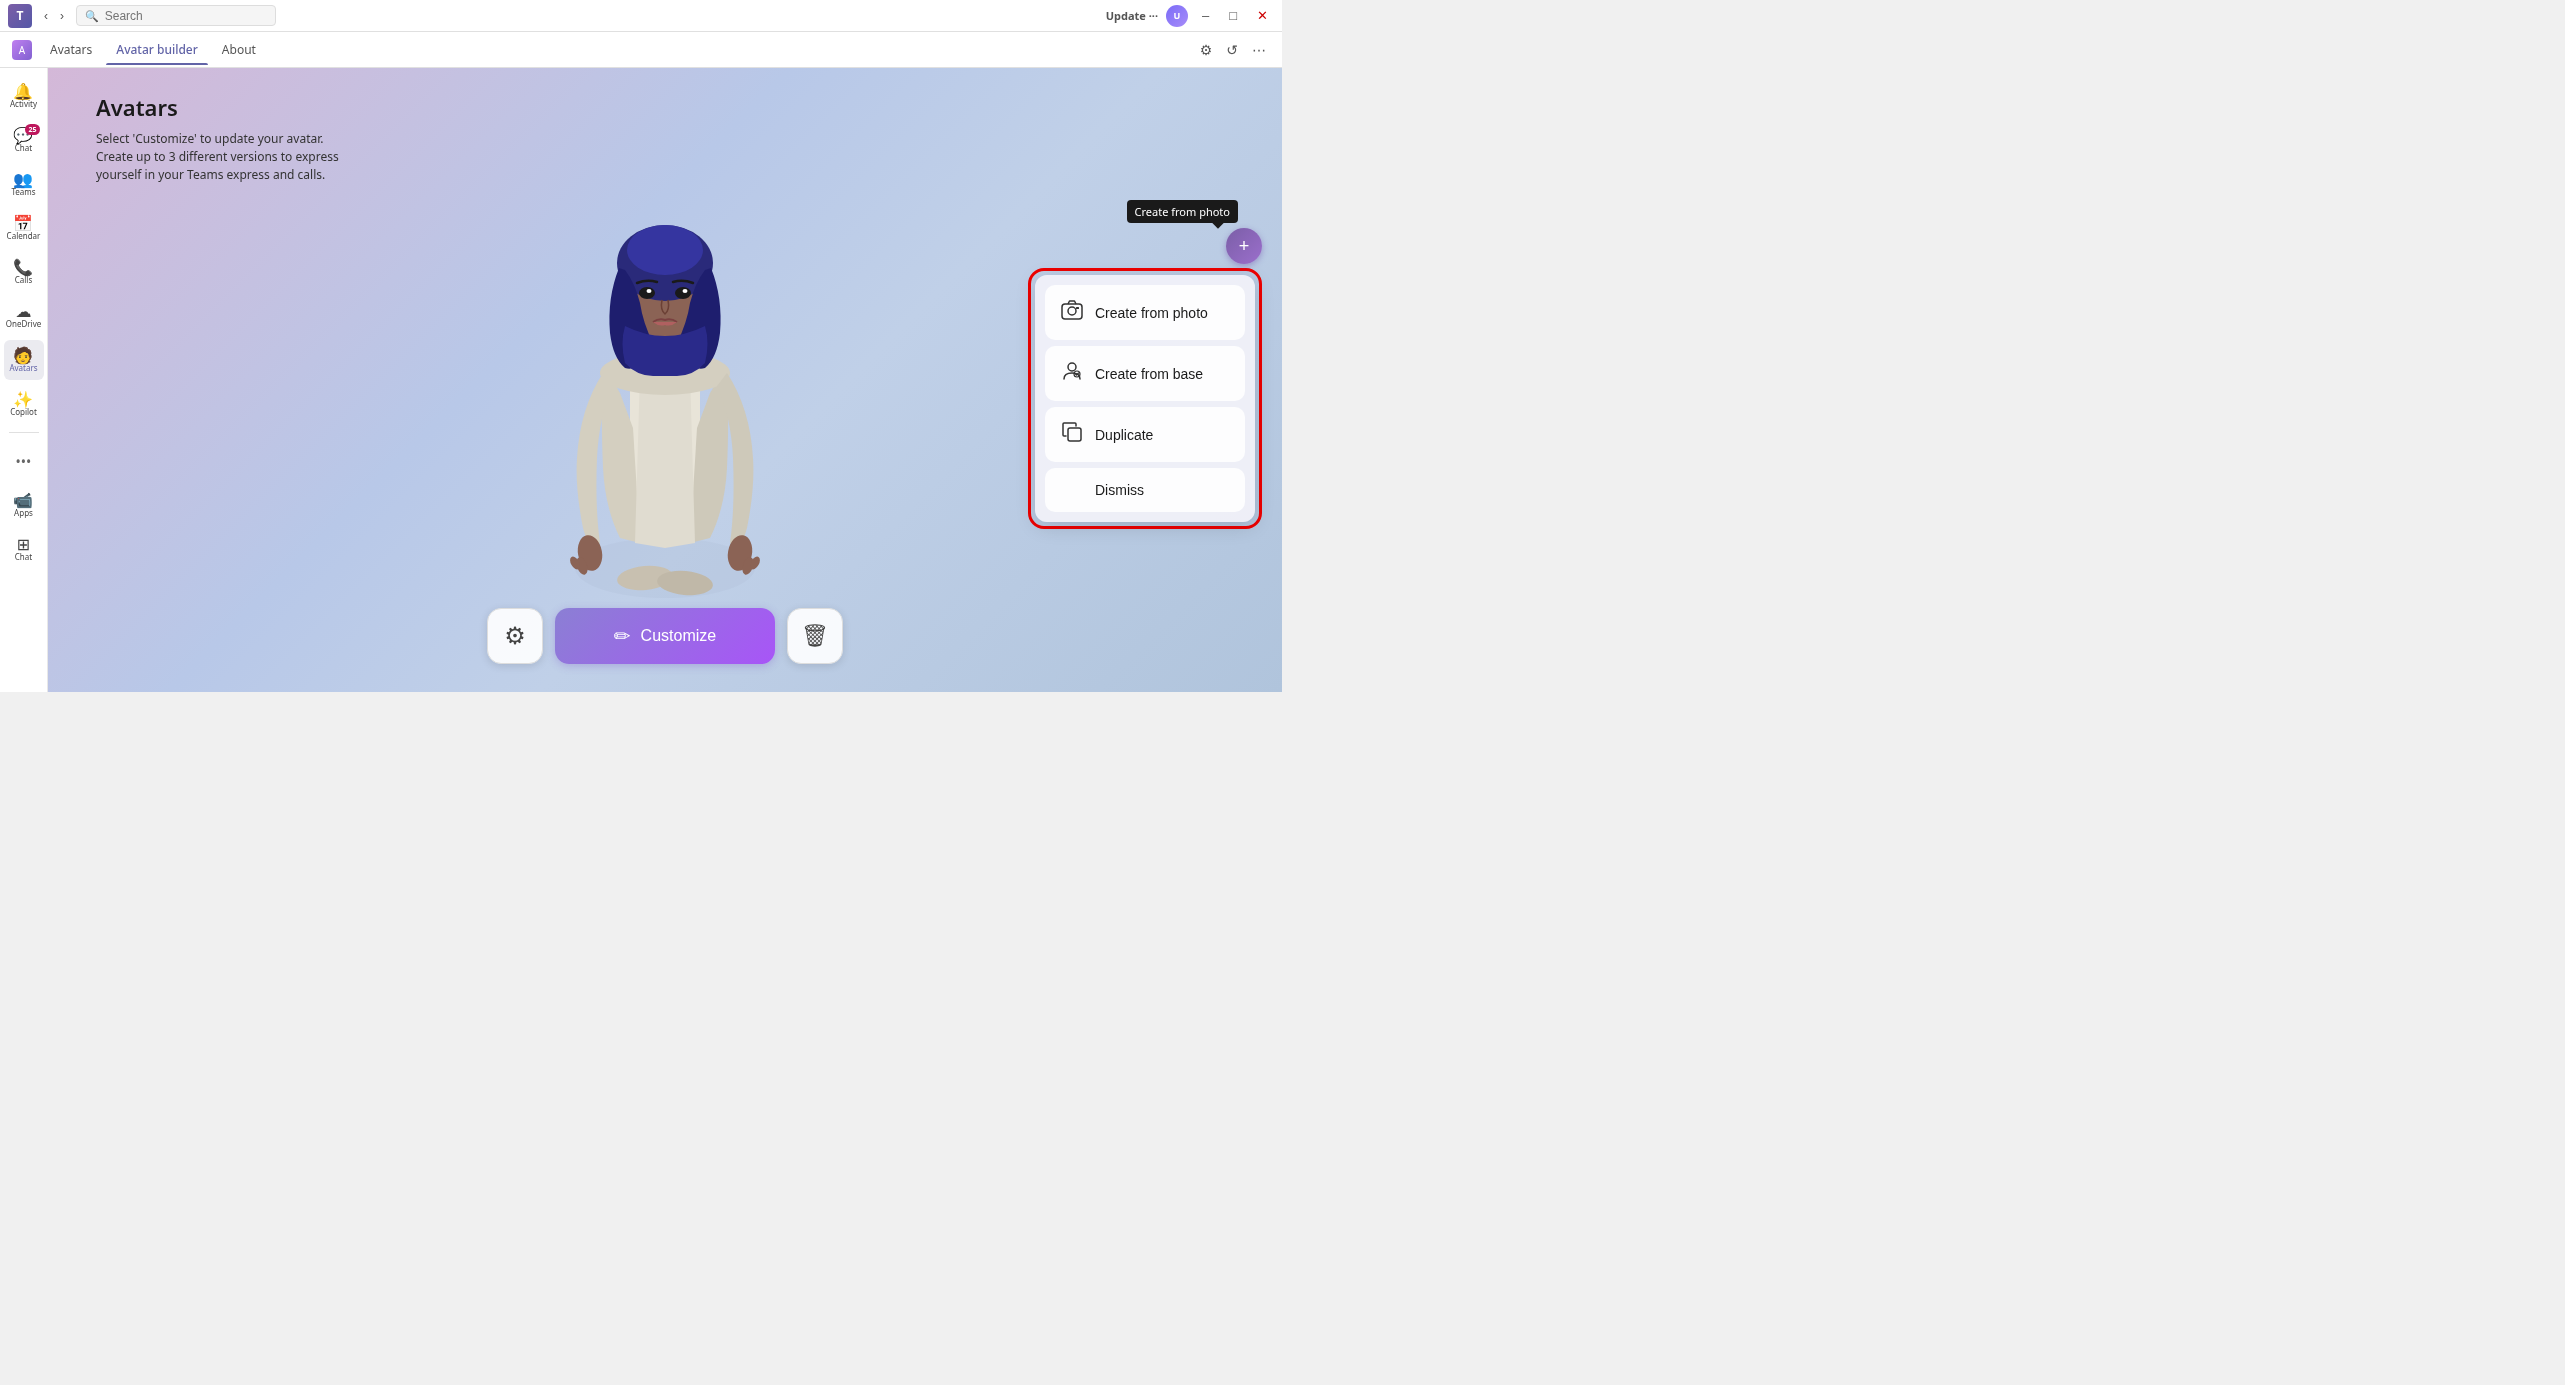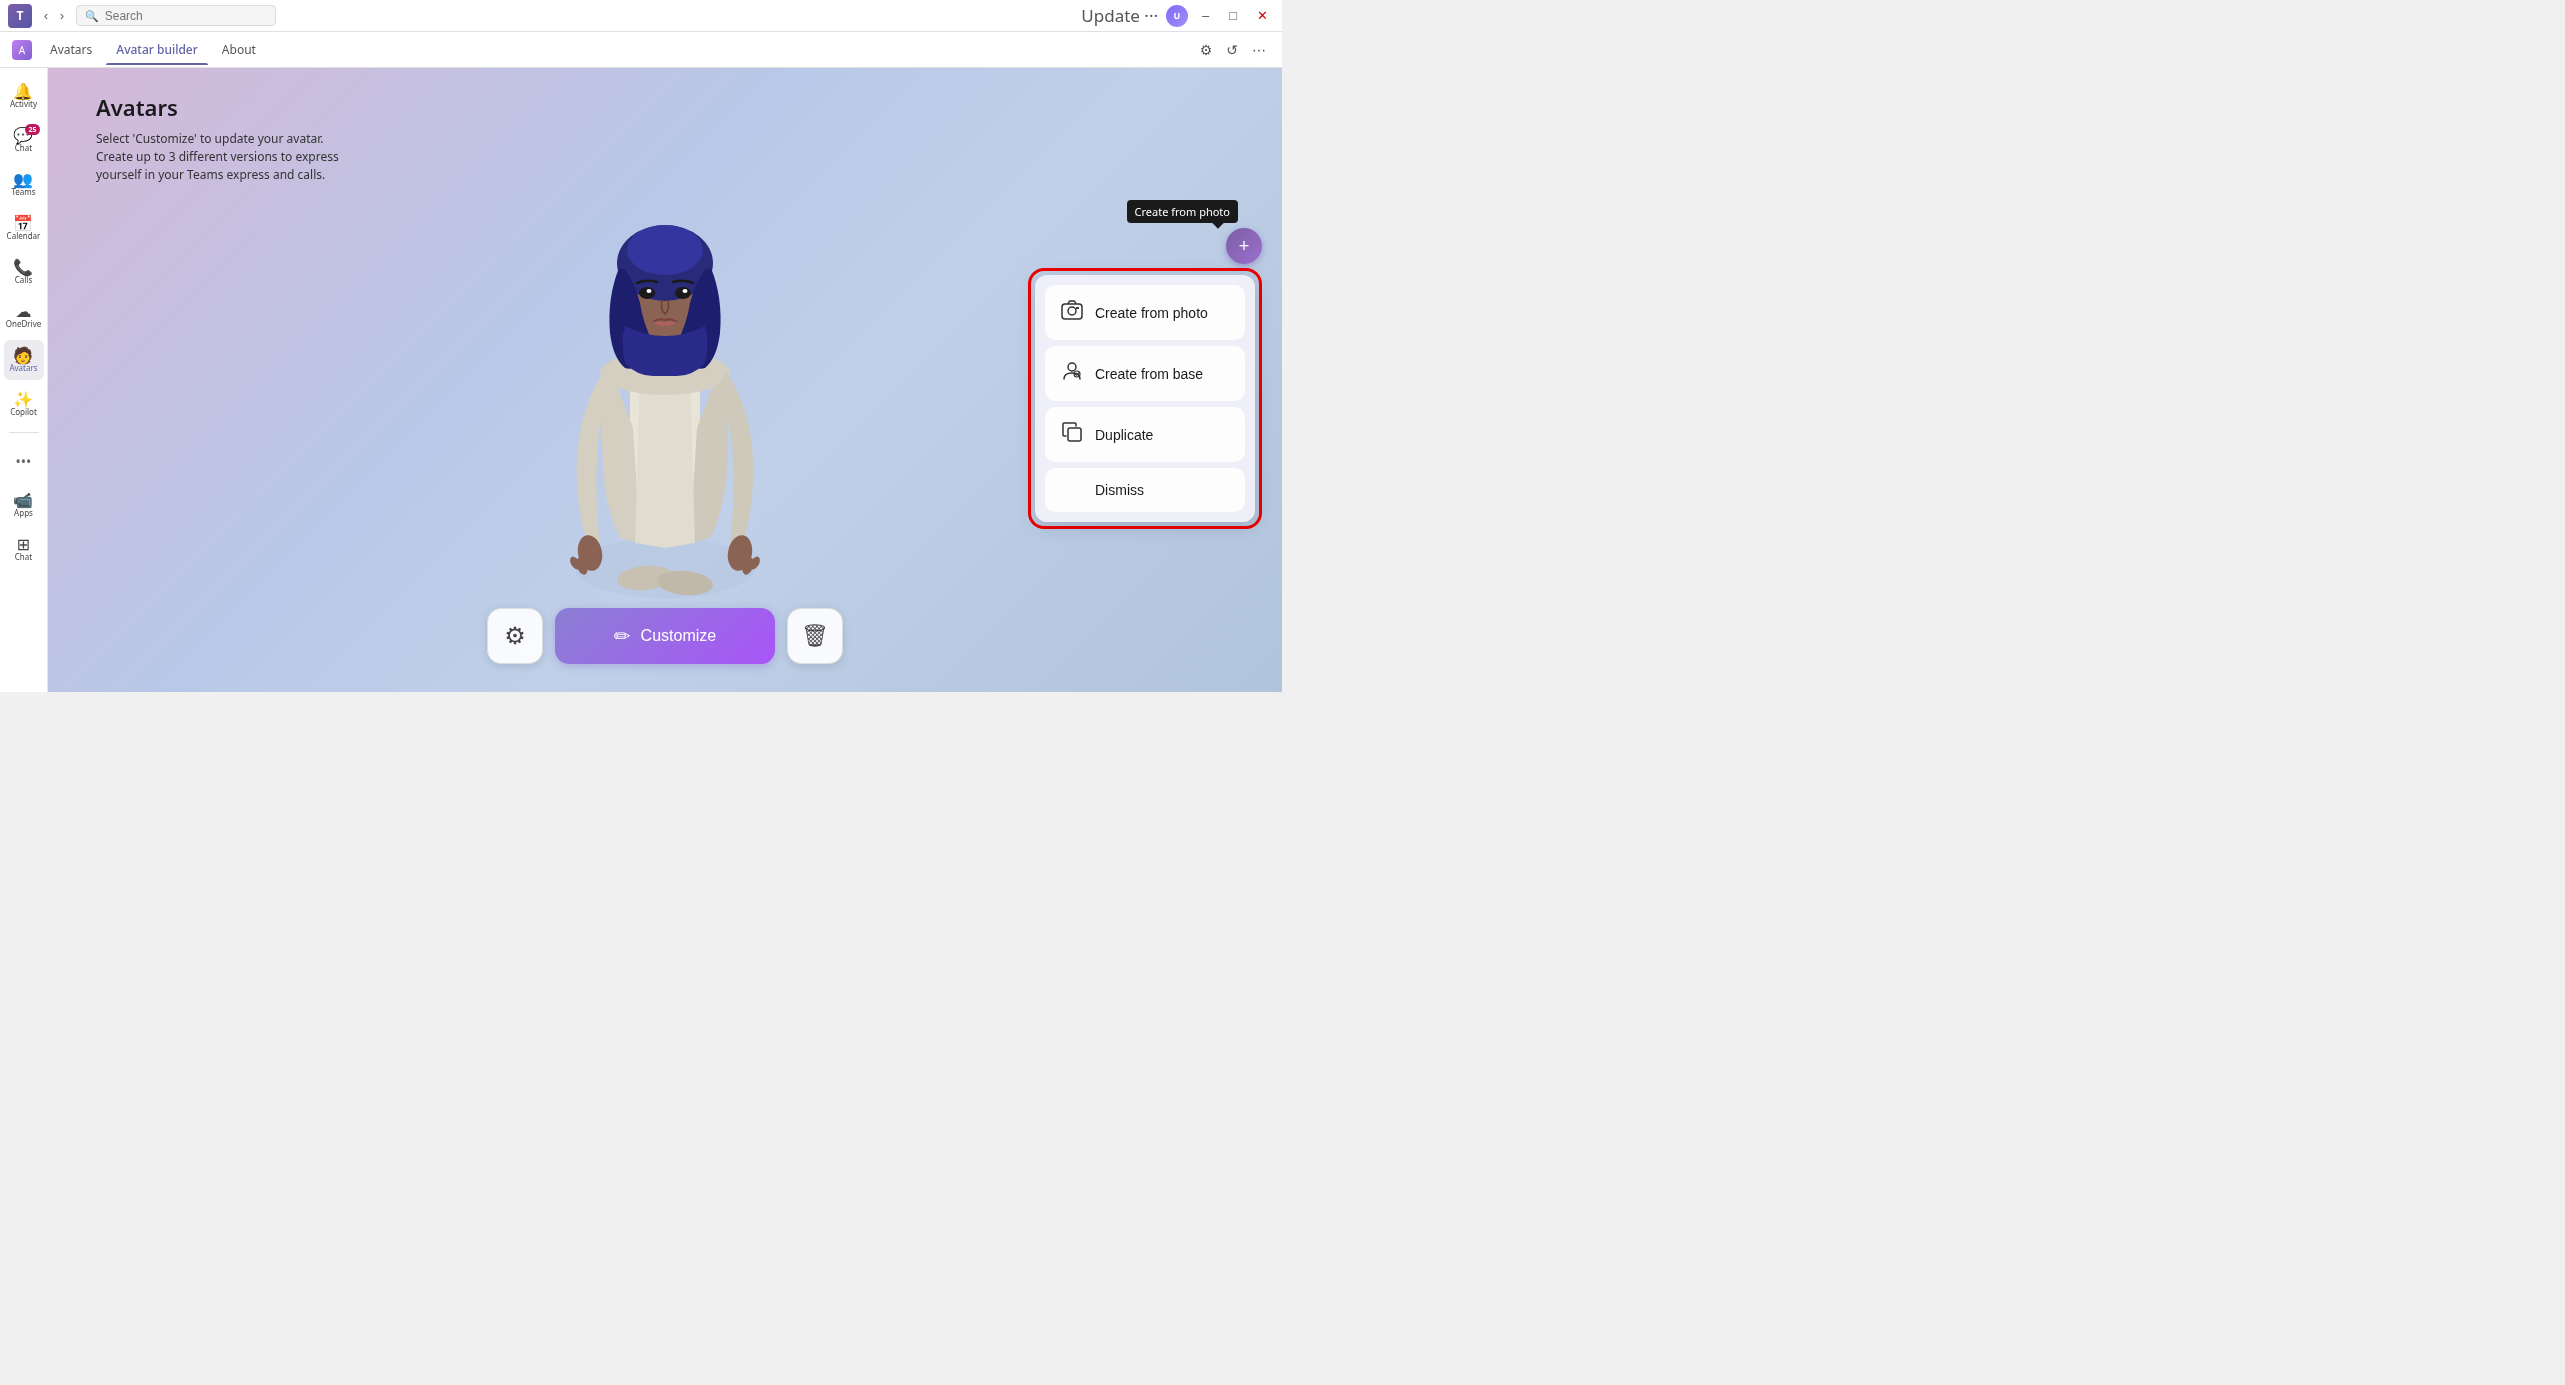--- a/index.html
+++ b/index.html
@@ -409,21 +409,21 @@
     <div class="nav-arrows">
       <button>‹</button>
       <button>›</button>
     </div>
     <div class="search-bar">
       <span style="color:#888;font-size:11px;">🔍</span>
       <input type="text" placeholder="Search" style="">
     </div>
   </div>
   <div class="title-bar-right">
-    <span style="font-size:17px;color:#555;">Update ···</span>
+    <span style="font-size:11px;color:#555;font-weight:bold;">Update ···</span>
     <div class="user-avatar-small" style="width:22px;height:22px;font-size:9px;">U</div>
     <button class="title-btn">–</button>
     <button class="title-btn">□</button>
     <button class="title-btn" style="color:#c00;">✕</button>
   </div>
 </div>
 
 <div class="tab-bar">
   <div class="tab-app-icon" style="width:20px;height:20px;background:linear-gradient(135deg,#c080f0,#8060d0);border-radius:4px;display:flex;align-items:center;justify-content:center;color:white;font-size:10px;">A</div>
   <div class="tab-item">Avatars</div>

